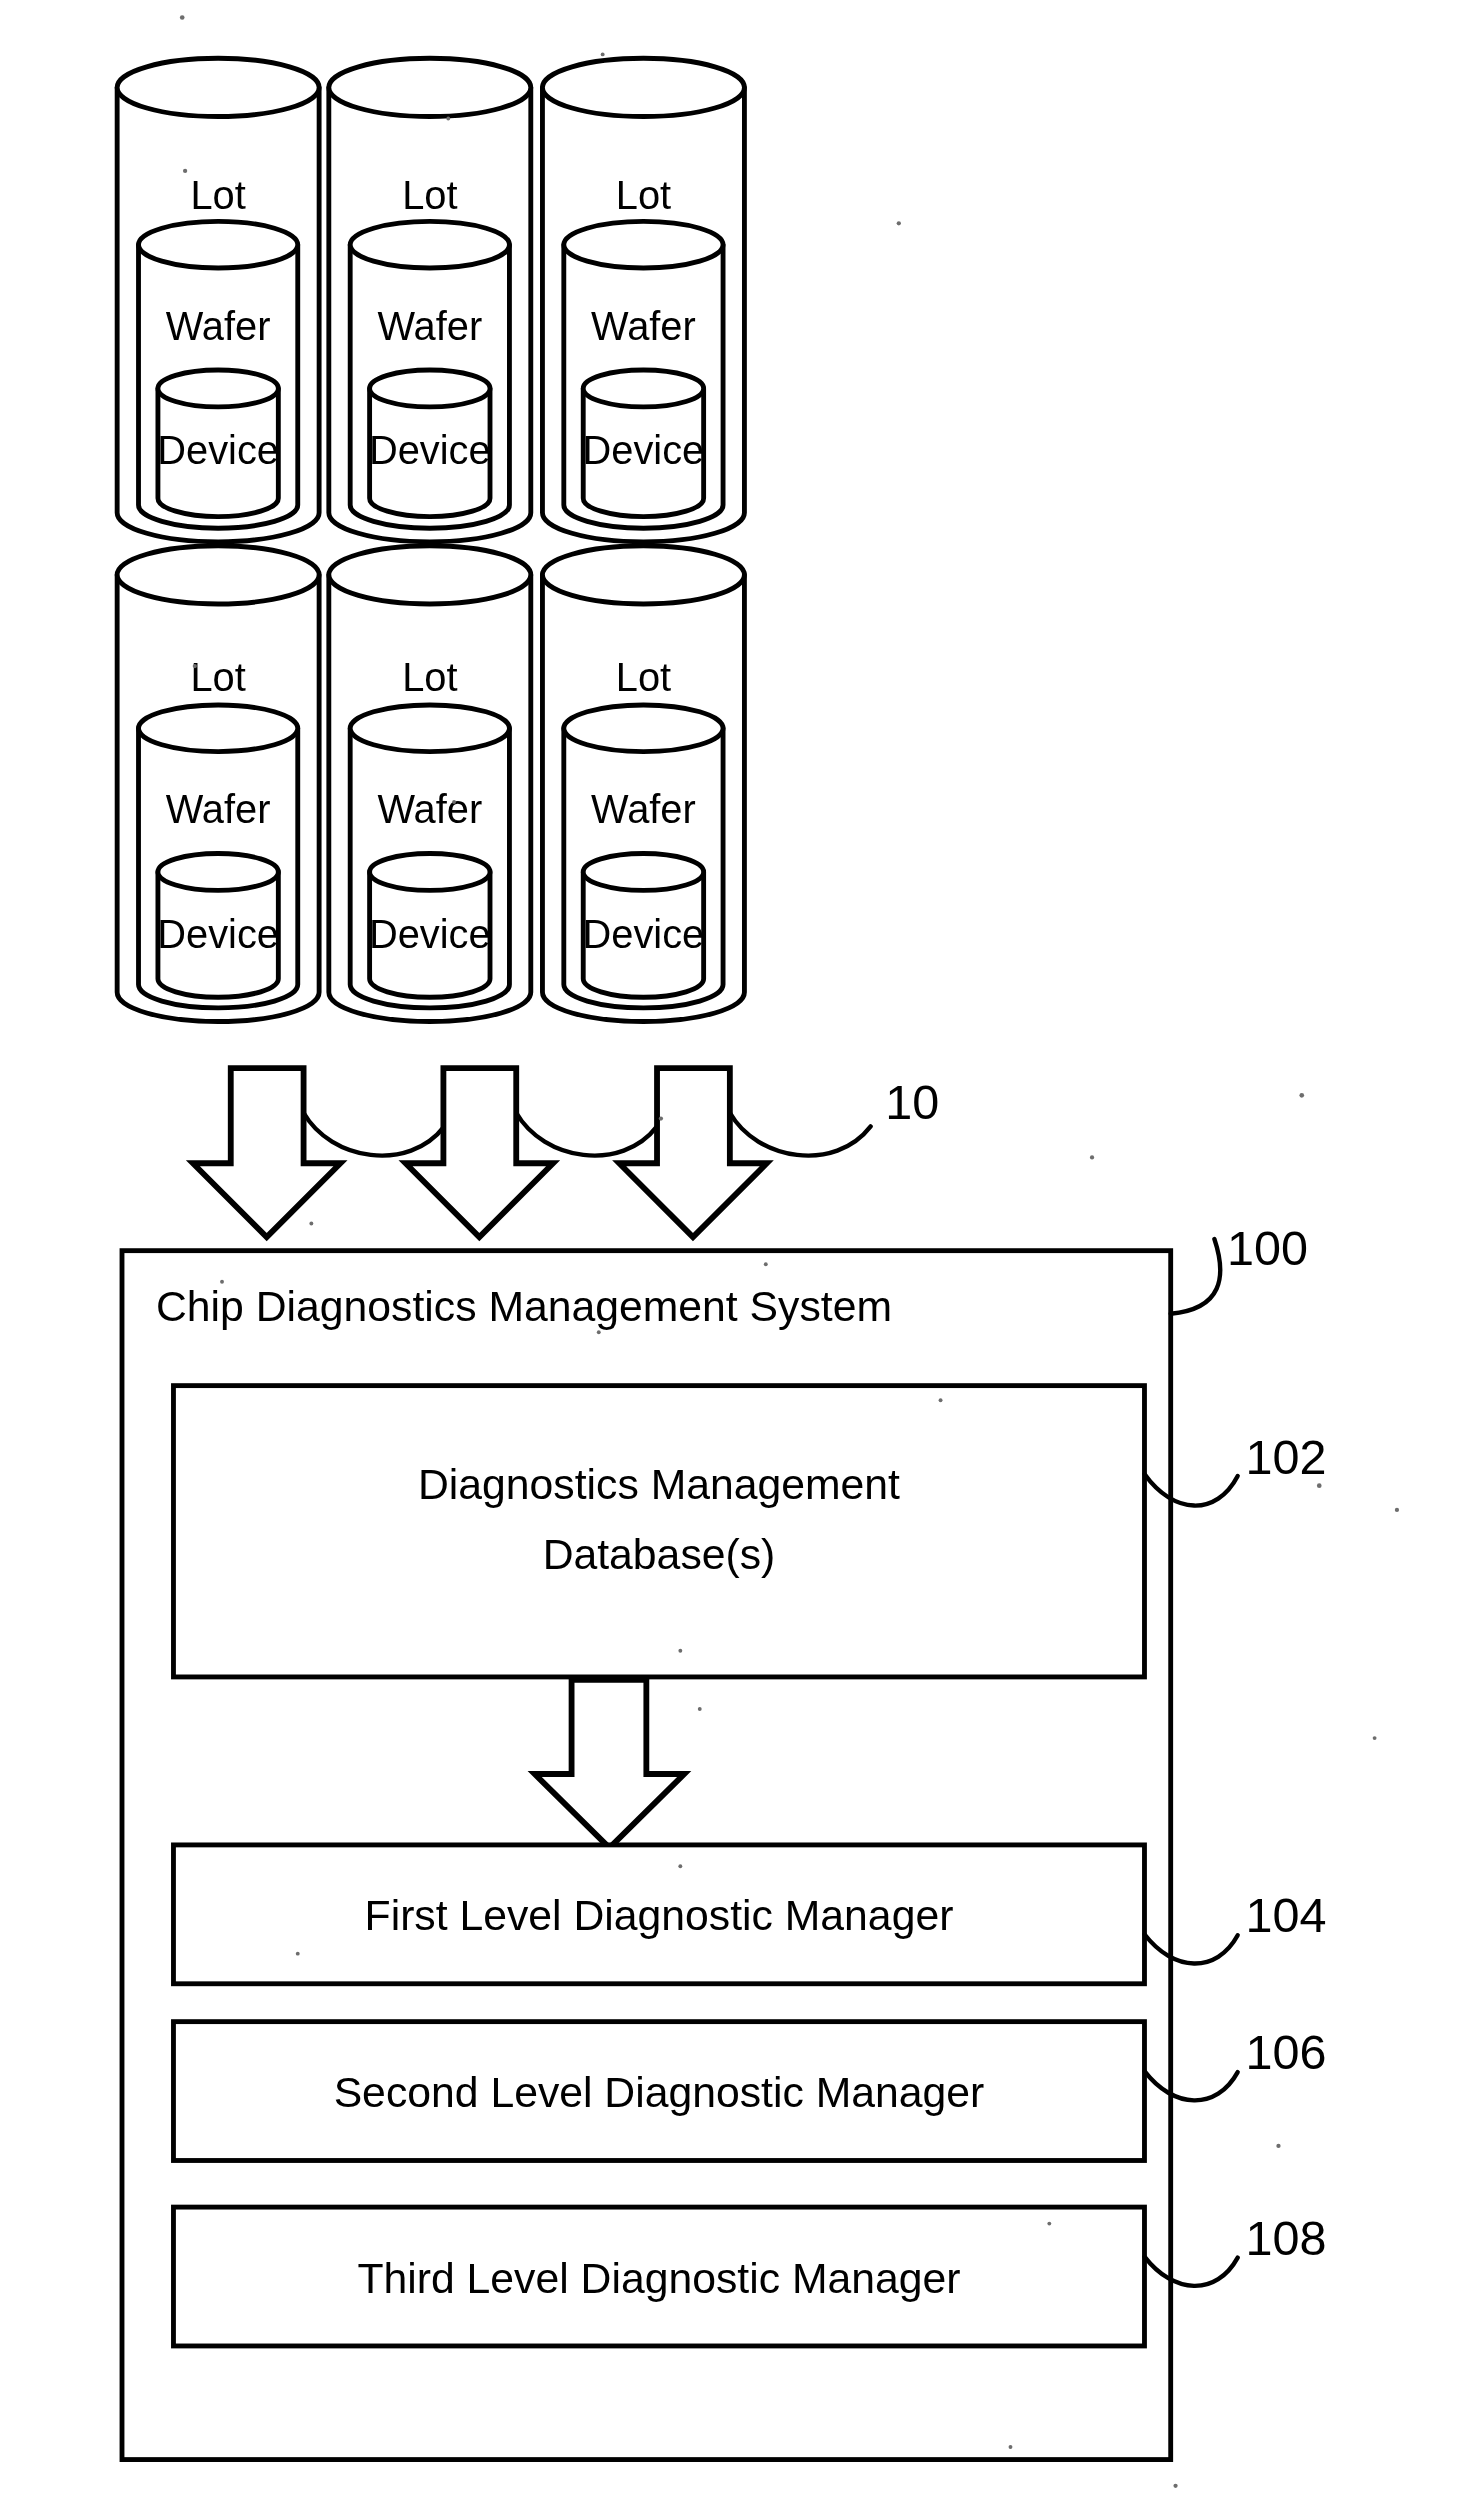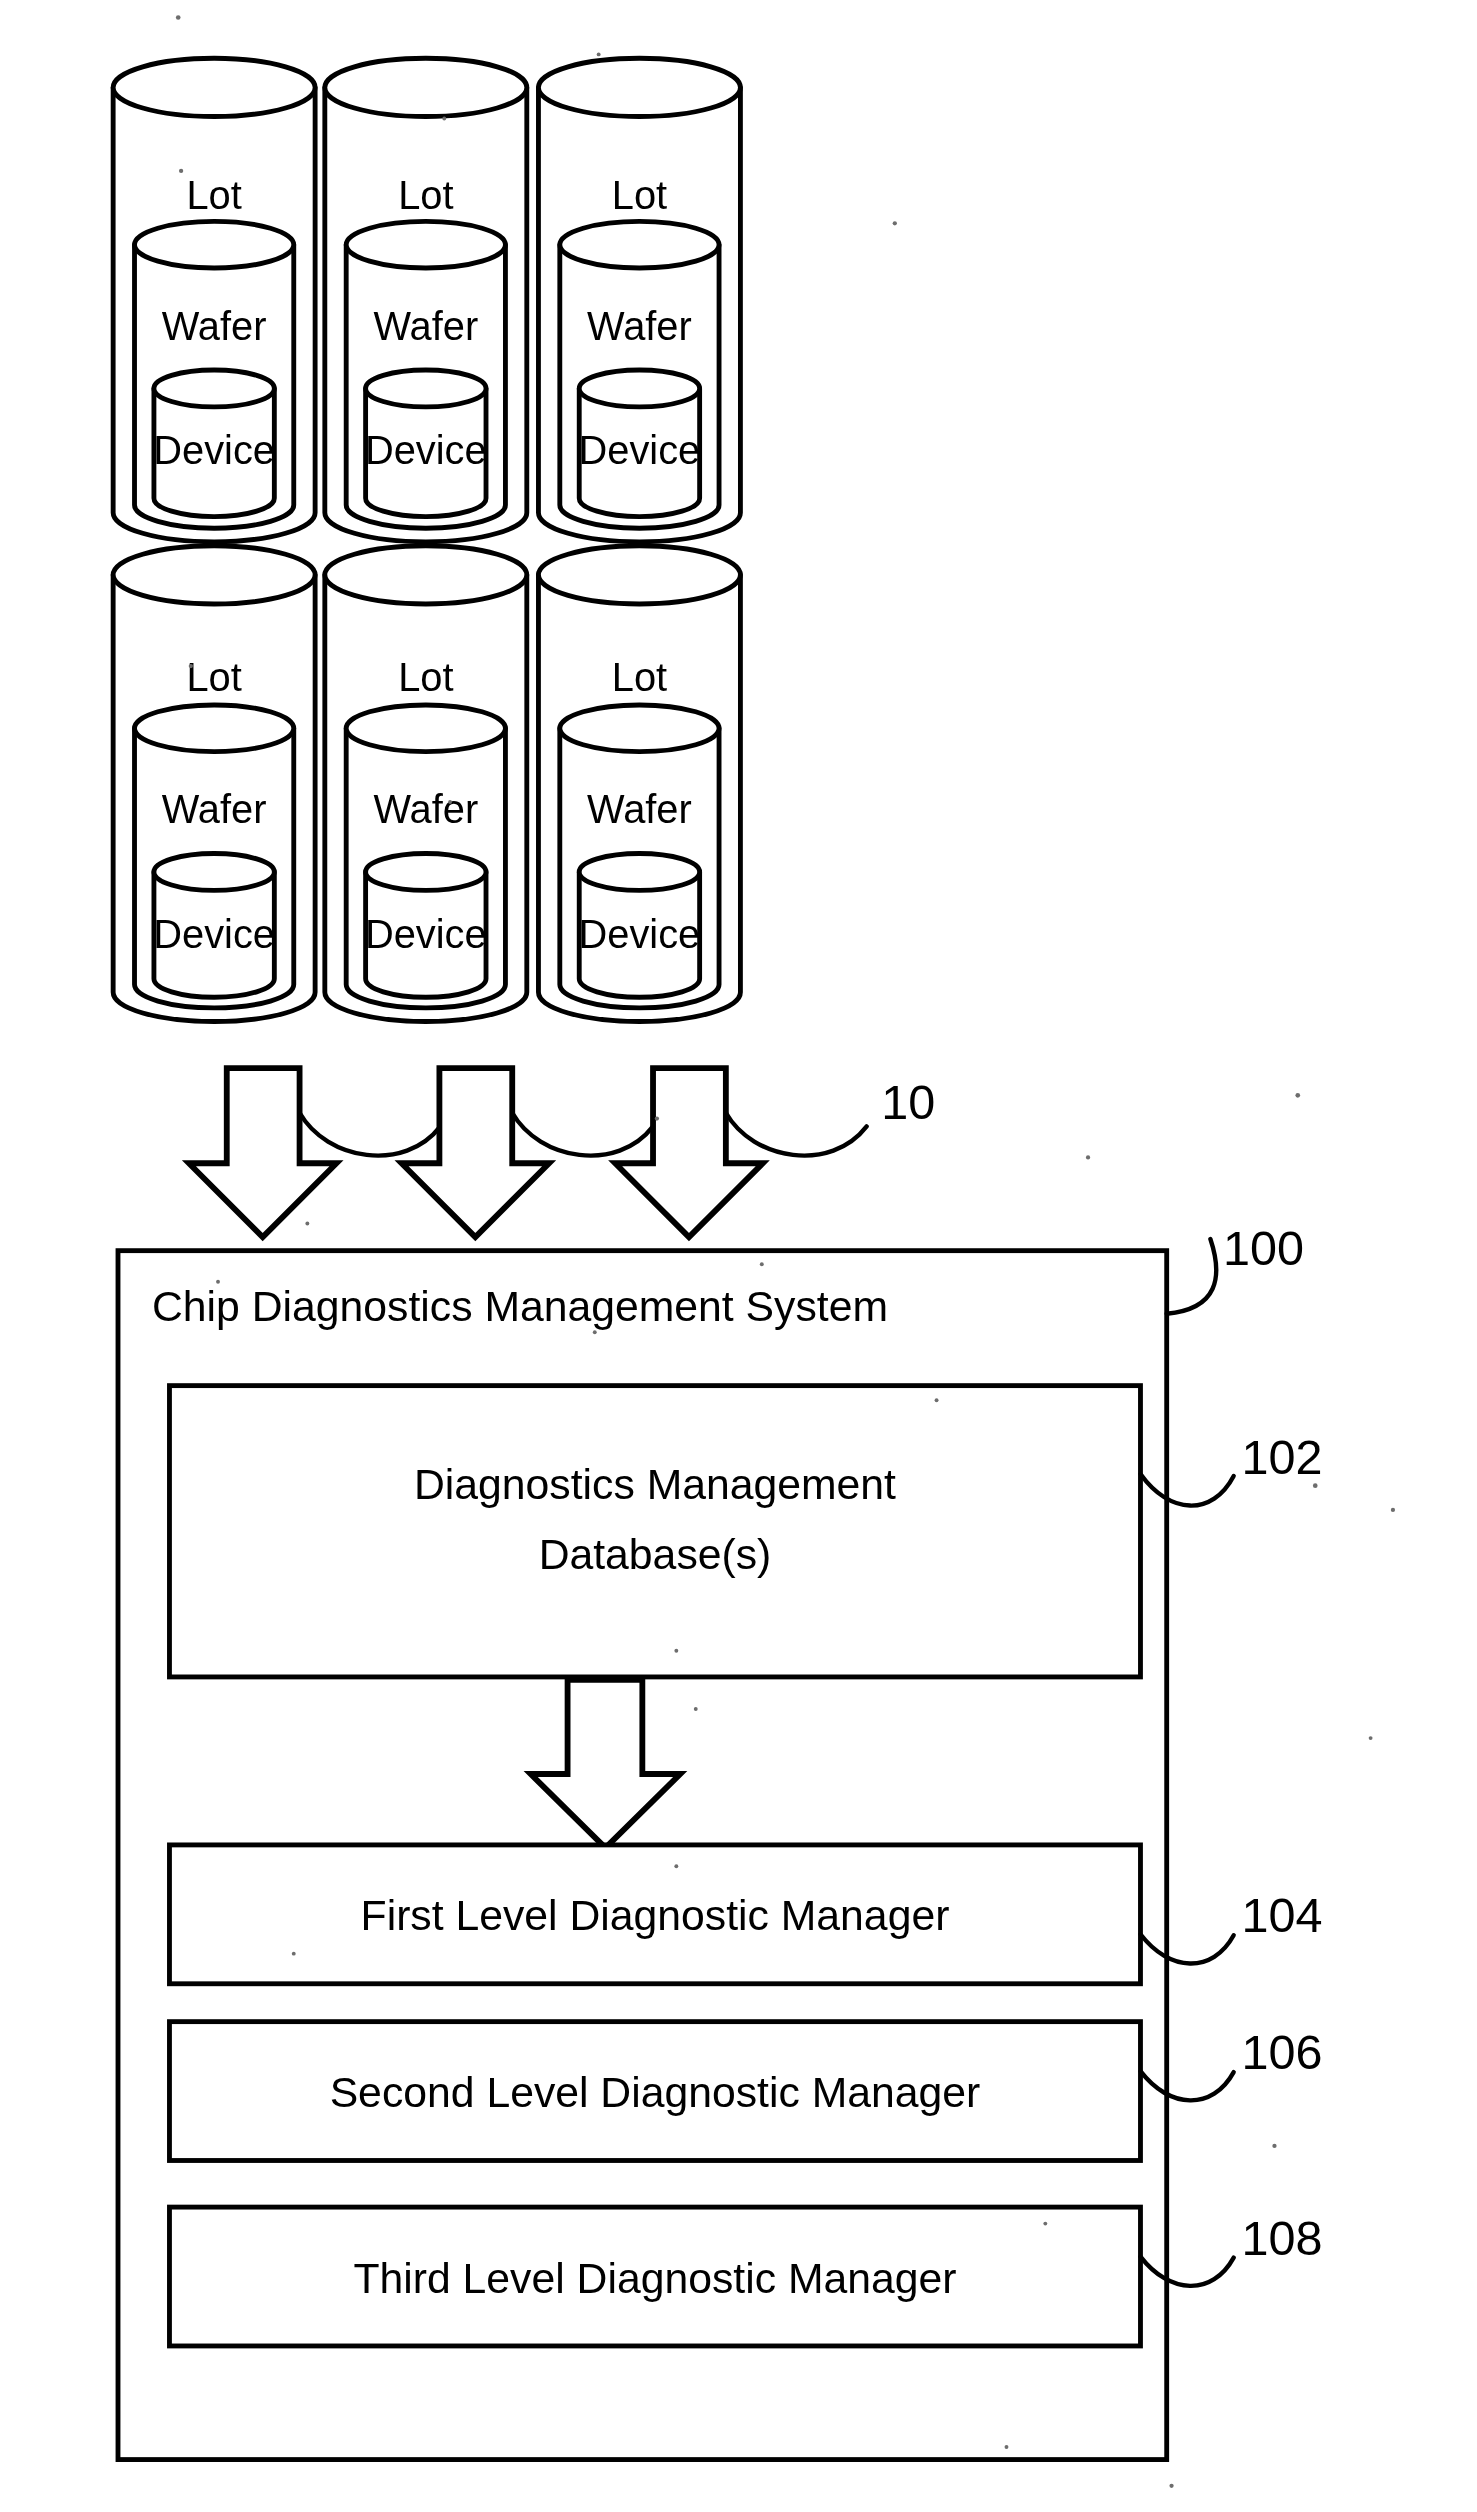--- a/index.html
+++ b/index.html
@@ -10,24 +10,25 @@
   body {
     width: 1477px;
     height: 2512px;
     font-family: "Liberation Sans", sans-serif;
     color: #000000;
     overflow: hidden;
     position: relative;
   }
   #figure-root {
     position: absolute;
-    left: 16px;
+    left: 0;
     top: 0;
     width: 1175px;
     height: 2512px;
+    padding-left: 20px;
   }
   svg.fig {
     display: block;
     width: 1477px;
     height: 2512px;
   }
   .cyl-body {
     fill: #ffffff;
     stroke: #000000;
     stroke-width: 5;

